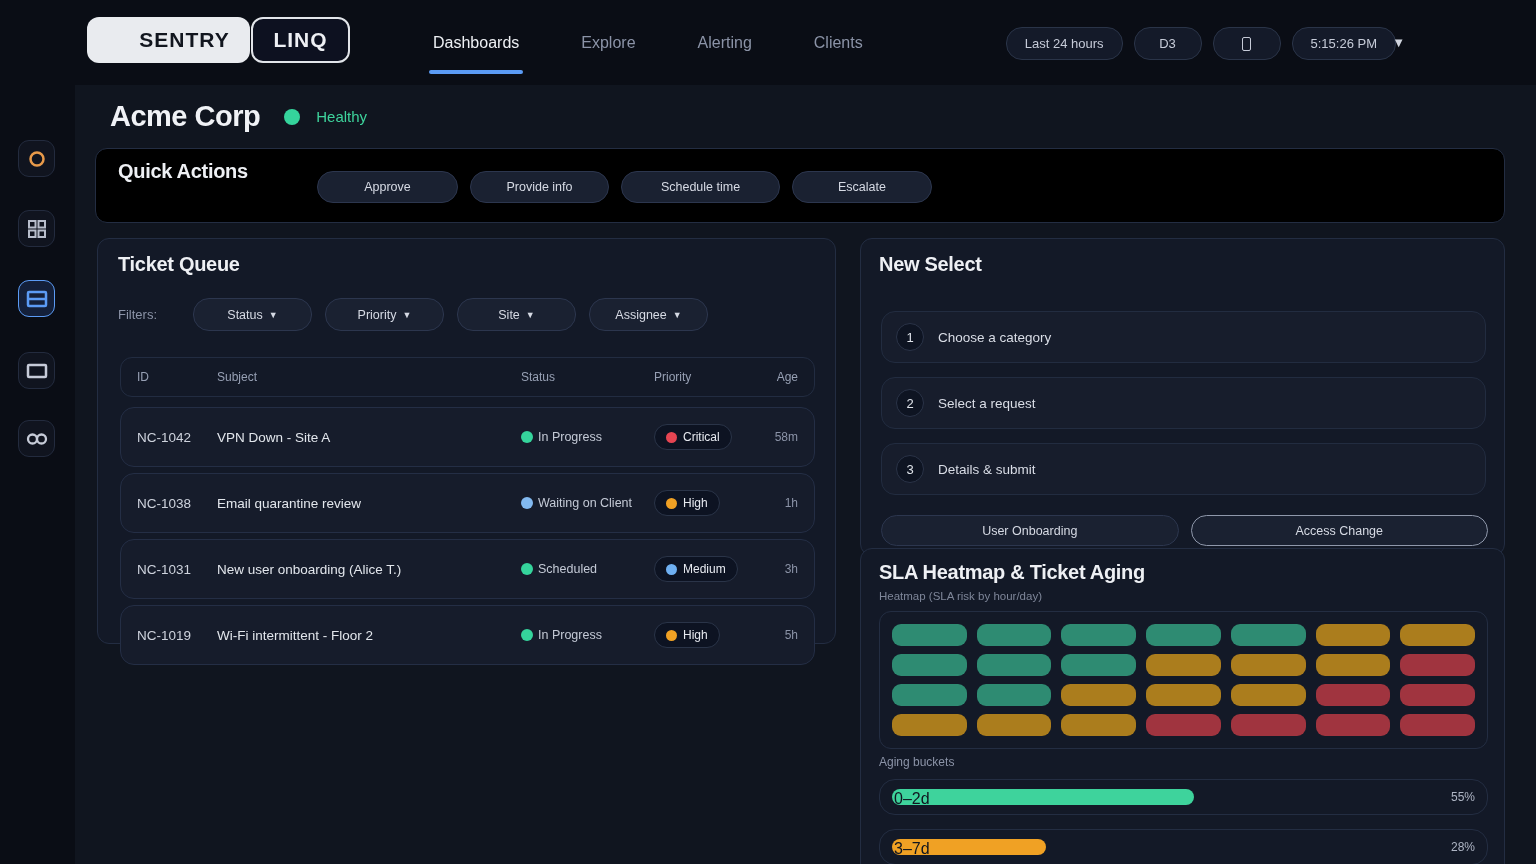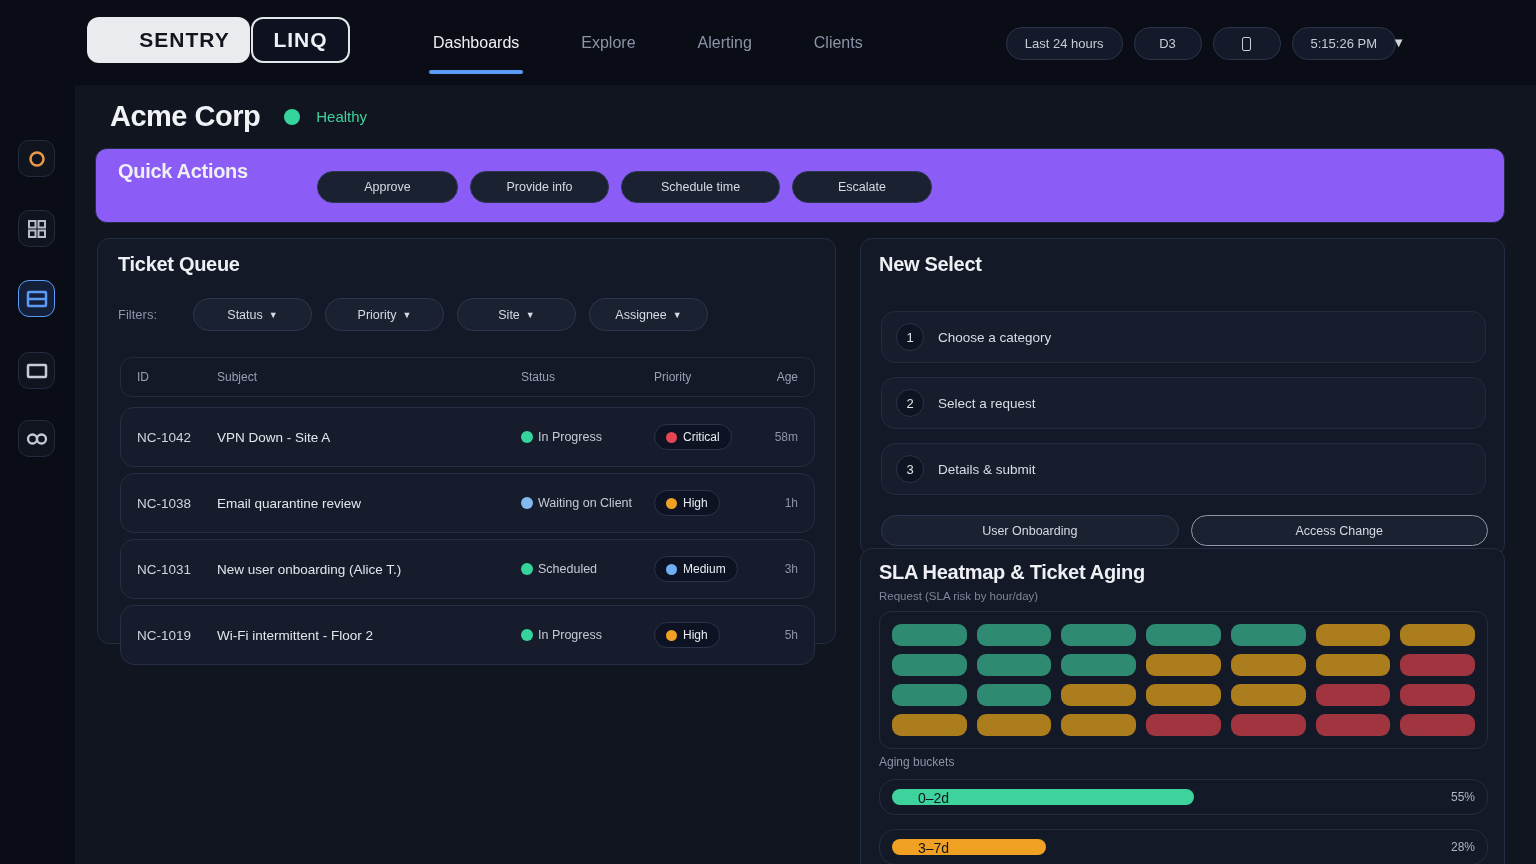--- a/index.html
+++ b/index.html
@@ -46,21 +46,21 @@
   .side-btn.active { border:1.5px solid #5b9bf5; background:#14203a; }
   
   .main { position:absolute; left:75px; top:85px; right:0; bottom:0; background:#10151f; }
   .client-header { position:absolute; left:35px; top:15px; display:flex; align-items:center; gap:16px; }
   .client-name { font-size:29px; font-weight:bold; color:#f0f2f6; letter-spacing:-0.5px; }
   .health-dot { width:16px; height:16px; border-radius:50%; background:#35d49c; margin-left:8px; }
   .health-label { font-size:15px; color:#3ed39c; }
   .panel { position:absolute; background:#131927; border:1px solid #232d42; border-radius:12px; }
   .panel-title { font-size:20px; font-weight:bold; color:#eef0f4; letter-spacing:-0.3px; }
   
-  .quick-actions { left:20px; top:63px; width:1410px; height:75px; background:#8b5cf6; }
+  .quick-actions { left:20px; top:63px; width:1410px; height:75px; background:#000000; }
   .qa-title { position:absolute; left:22px; top:11px; }
   .qa-buttons { position:absolute; left:221px; top:22px; display:flex; gap:12px; }
   .btn {
     height:32px; background:#1a2131; border:1px solid #2c364e; border-radius:16px;
     display:flex; align-items:center; justify-content:center;
     font-size:12.5px; color:#d6dae4; padding:0 20px;
   }
   .qa-buttons .btn:nth-child(1){ width:141px; }
   .qa-buttons .btn:nth-child(2){ width:139px; }
   .qa-buttons .btn:nth-child(3){ width:159px; }
@@ -124,21 +124,21 @@
   .hm-cell { border-radius:9px; height:22px; }
   .aging-label { position:absolute; left:18px; top:206px; font-size:12px; color:#8b93a7; }
   .bucket {
     position:absolute; left:18px; width:609px; height:36px;
     border:1px solid #232d42; border-radius:16px; display:flex; align-items:center; padding:0 12px;
   }
   .bucket.b0 { top:230px; }
   .bucket.b1 { top:280px; }
   .bucket-track { position:relative; flex:1; height:16px; }
   .bucket-bar { position:absolute; left:0; top:0; height:16px; border-radius:8px; }
-  .bucket-cat { position:absolute; left:2px; top:1px; font-size:14px; color:#10151f; z-index:2;padding-left:24px; }
+  .bucket-cat { position:absolute; left:2px; top:1px; font-size:16px; color:#10151f; z-index:2; }
   .bucket-val { font-size:12px; color:#aeb5c4; margin-left:10px; }
 </style>
 </head>
 <body>
 
 <div class="topnav">
   <div class="logo-primary">SENTRY</div>
   <div class="logo-secondary">LINQ</div>
   <div class="tabs">
     <div class="tab active">
@@ -319,21 +319,21 @@
       </div>
     </div>
     <div class="nr-buttons">
       <div class="btn nr-btn">User Onboarding</div>
       <div class="btn nr-btn alt">Access Change</div>
     </div>
   </div>
 
   <div class="panel sla-panel">
     <div class="panel-title sla-title">SLA Heatmap &amp; Ticket Aging</div>
-    <div class="sla-subtitle">Request (SLA risk by hour/day)</div>
+    <div class="sla-subtitle">Heatmap (SLA risk by hour/day)</div>
     <div class="hm-wrap">
         <div class="hm-cell" style="background: rgb(46, 139, 114);"></div>
         <div class="hm-cell" style="background: rgb(46, 139, 114);"></div>
         <div class="hm-cell" style="background: rgb(46, 139, 114);"></div>
         <div class="hm-cell" style="background: rgb(46, 139, 114);"></div>
         <div class="hm-cell" style="background: rgb(46, 139, 114);"></div>
         <div class="hm-cell" style="background: rgb(171, 125, 29);"></div>
         <div class="hm-cell" style="background: rgb(171, 125, 29);"></div>
         <div class="hm-cell" style="background: rgb(46, 139, 114);"></div>
         <div class="hm-cell" style="background: rgb(46, 139, 114);"></div>

